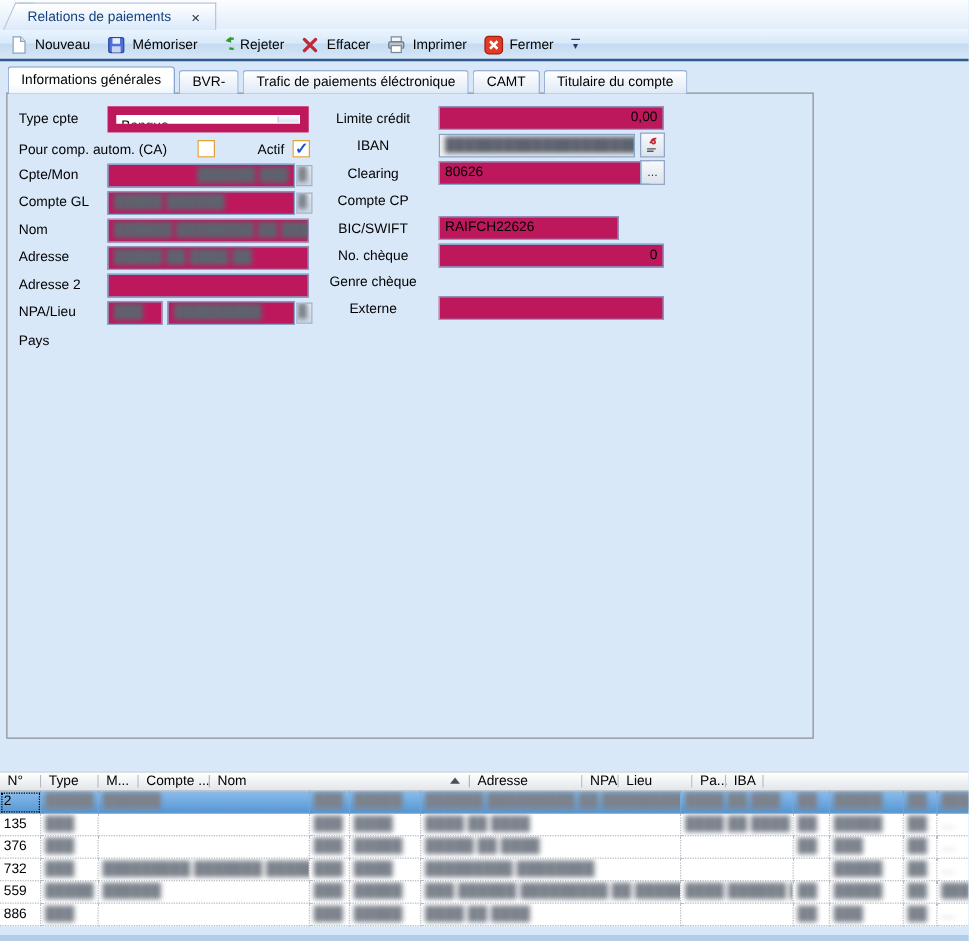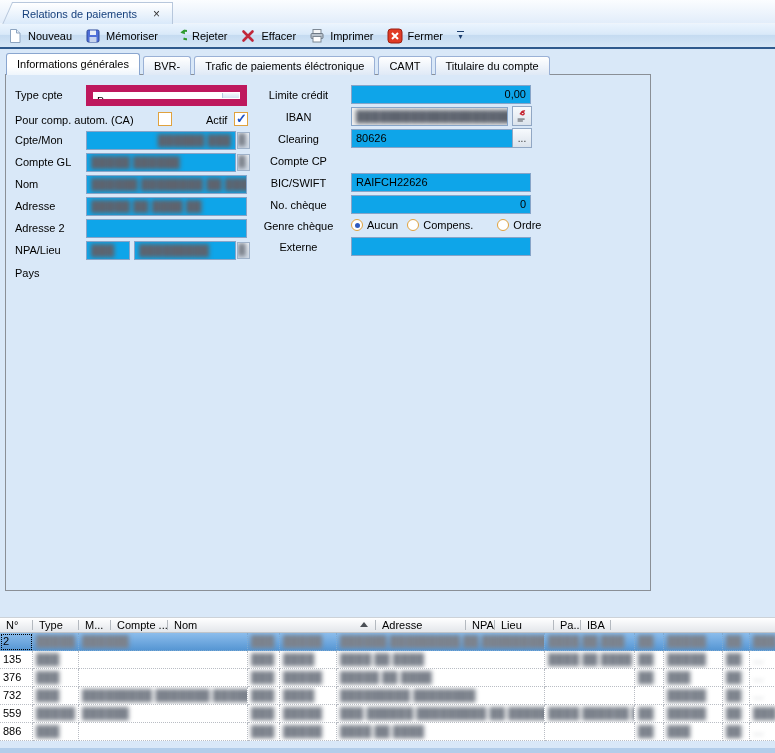--- a/index.html
+++ b/index.html
@@ -37,21 +37,21 @@
     border:1px solid #9ab1d6;border-bottom:none;border-radius:3px 3px 0 0;
     background:linear-gradient(#ffffff,#dfe9f6)}
   .ptab.active{height:22px;line-height:21px;background:linear-gradient(#ffffff 60%,#eef5fc);
     border-color:#8aa6cf}
 
   
   .panel{position:absolute;left:5px;top:74px;width:646px;height:517px;border:1px solid #8a8f96;z-index:2}
 
   .f-label{position:absolute;line-height:19px;white-space:nowrap}
   .r-label{position:absolute;width:95px;text-align:center;line-height:19px;white-space:nowrap}
-  .txt{position:absolute;height:19px;line-height:17px;background:#0ea5e9;border:1px solid #86a4c8;
+  .txt{position:absolute;height:19px;line-height:17px;background:#be185d;border:1px solid #86a4c8;
     padding:0 4px;white-space:nowrap;overflow:hidden}
   .txt.right{text-align:right}
   .txt.gray{background:#f2f2f2}
   .combo{position:absolute;height:21px;line-height:19px;background:#fff;border:7px solid #be185d;
     padding:0 20px 0 4px;white-space:nowrap;overflow:hidden}
   .combo::after{content:"";position:absolute;right:1px;top:1px;bottom:1px;width:16px;
     background:linear-gradient(#f6fafd,#d5e3f2);border-left:1px solid #b3c7de}
   .combo .arr{position:absolute;right:4.5px;top:7px;width:0;height:0;z-index:1;
     border-left:4px solid transparent;border-right:4px solid transparent;border-top:5px solid #44648f}
   .sq-btn{position:absolute;width:20px;height:20px;background:linear-gradient(#f7fafd,#dbe3ec);
@@ -217,40 +217,26 @@
 
   <div class="r-label" style="left:245px;top:55px">Clearing</div>
   <div class="txt" style="left:345px;top:54px;width:169px"><span>80626</span></div>
   <div class="sq-btn" style="left:506px;top:53px">
       <span>...</span>
     </div>
 
   <div class="r-label" style="left:245px;top:77px">Compte CP</div>
 
   <div class="r-label" style="left:245px;top:99px">BIC/SWIFT</div>
-  <div class="txt" style="left:345px;top:98px;width:180px"><span>RAIFCH22626</span></div>
+  <div class="txt" style="left:345px;top:98px;width:144px"><span>RAIFCH22626</span></div>
 
   <div class="r-label" style="left:245px;top:121px">No. chèque</div>
   <div class="txt right" style="left:345px;top:120px;width:180px"><span>0</span></div>
 
   <div class="r-label" style="left:245px;top:142px">Genre chèque</div>
-  <div class="radio-row" style="left:345px;top:142px;height:16px" id="genre-radios">
-      <span class="radio">
-        <i class="rb on"></i>
-        <span>Aucun</span>
-      </span>
-      <span class="radio" style="margin-left: 9px;">
-        <i class="rb"></i>
-        <span>Compens.</span>
-      </span>
-      <span class="radio" style="margin-left: 24px;">
-        <i class="rb"></i>
-        <span>Ordre</span>
-      </span>
-    </div>
 
   <div class="r-label" style="left:245px;top:163px">Externe</div>
   <div class="txt" style="left:345px;top:162px;width:180px"><span></span></div>
 </div>
 
 <div class="grid">
   <div class="ghead" id="grid-head">
       <div class="gh" style="width: 33px;"><span>N°</span></div>
       <div class="gh" style="width: 46px;"><span>Type</span></div>
       <div class="gh" style="width: 32px;"><span>M...</span></div>

